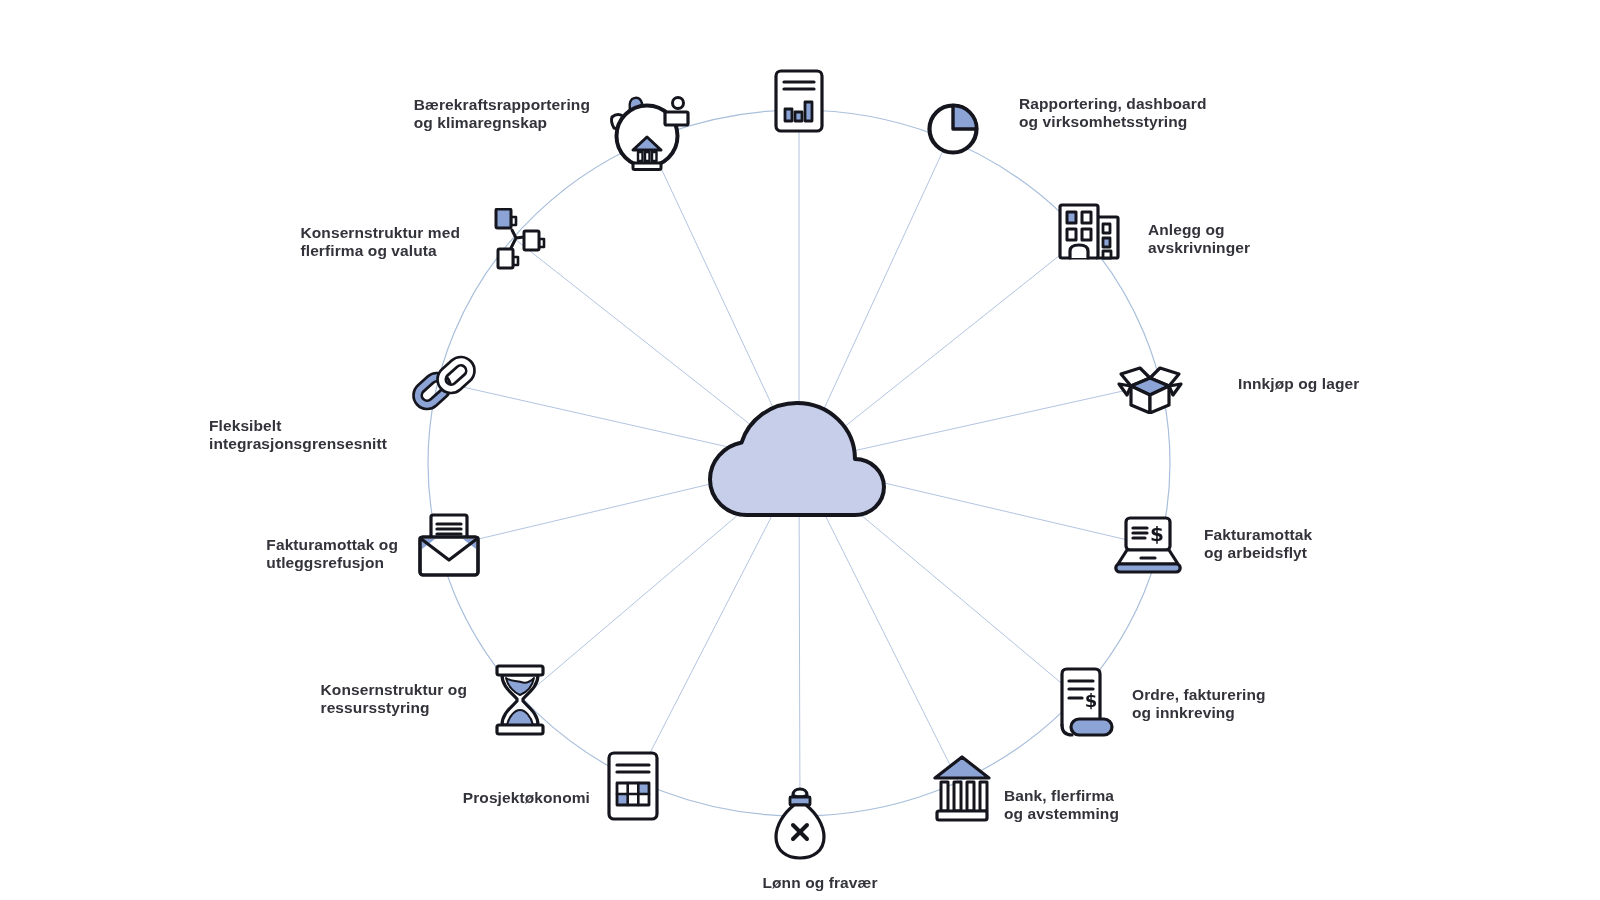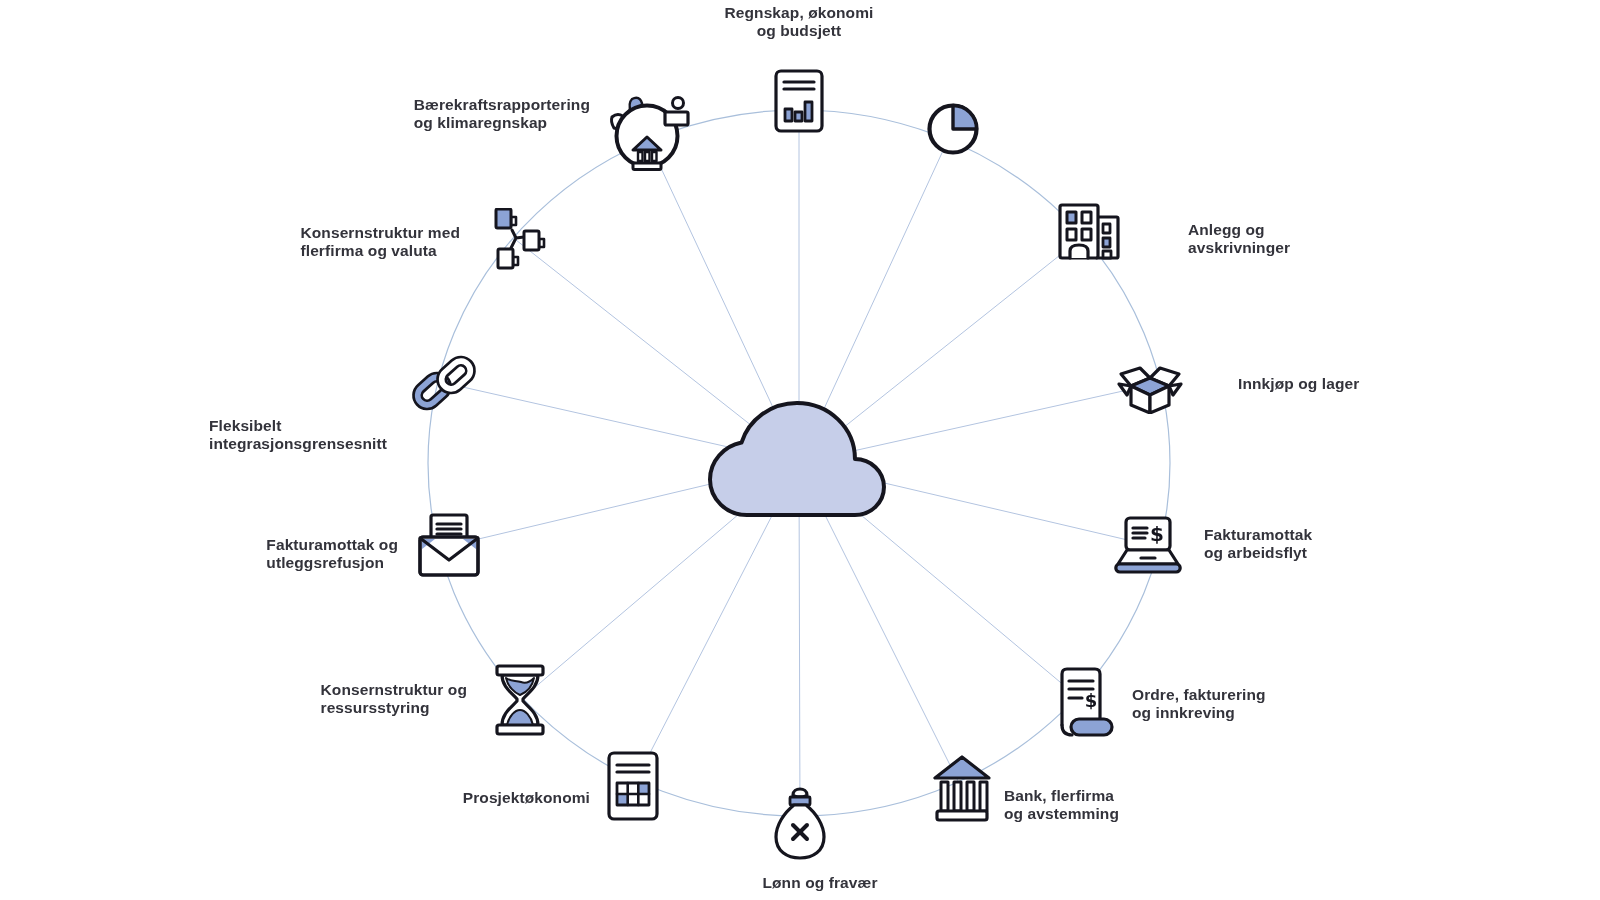--- a/index.html
+++ b/index.html
@@ -16,21 +16,21 @@
   #ico-0{left:799px;top:101px;}  #ico-1{left:953px;top:129px;}
   #ico-2{left:1089px;top:232px;} #ico-3{left:1150px;top:385px;}
   #ico-4{left:1149px;top:545px;} #ico-5{left:1085px;top:703px;}
   #ico-6{left:962px;top:789px;}  #ico-7{left:800px;top:822px;}
   #ico-8{left:633px;top:786px;}  #ico-9{left:520px;top:700px;}
   #ico-10{left:449px;top:546px;} #ico-11{left:445px;top:383px;}
   #ico-12{left:516px;top:240px;} #ico-13{left:646px;top:136px;}
   
   #lab-0{left:639px;top:4px;}
   #lab-1{left:1019px;top:95px;}
-  #lab-2{left:1188px;top:221px;}
+  #lab-2{left:1148px;top:221px;}
   #lab-3{left:1238px;top:375px;}
   #lab-4{left:1204px;top:526px;}
   #lab-5{left:1132px;top:686px;}
   #lab-6{left:1004px;top:787px;}
   #lab-7{left:660px;top:874px;}
   #lab-8{right:1010px;top:789px;margin-left:7px;}
   #lab-9{right:1133px;top:681px;}
   #lab-10{right:1202px;top:536px;}
   #lab-11{right:1213px;top:373px;margin-top:44px;}
   #lab-12{right:1140px;top:224px;}
@@ -228,22 +228,22 @@
       <circle cx="76" cy="10" r="5.5" fill="#fff" stroke-width="3"></circle>
       <rect x="63" y="19" width="23" height="13" rx="1.5" fill="#fff" stroke-width="3.2"></rect>
       <polygon points="45,44 31,57 59,57" fill="#8ca3d5" stroke-width="3"></polygon>
       <rect x="36" y="59" width="4.5" height="9" fill="#fff" stroke-width="2.4"></rect>
       <rect x="43" y="59" width="4.5" height="9" fill="#fff" stroke-width="2.4"></rect>
       <rect x="50" y="59" width="4.5" height="9" fill="#fff" stroke-width="2.4"></rect>
       <rect x="31" y="70" width="28" height="6.5" rx="1.5" fill="#fff" stroke-width="3"></rect>
     </svg>
   </div>
 
-  <div class="label c" id="lab-0">Regnskap, økonomi
-og budsjett</div>
+  <div class="label" id="lab-1">Rapportering, dashboard
+og virksomhetsstyring</div>
   <div class="label" id="lab-2">Anlegg og
 avskrivninger</div>
   <div class="label" id="lab-3">Innkjøp og lager</div>
   <div class="label" id="lab-4">Fakturamottak
 og arbeidsflyt</div>
   <div class="label" id="lab-5">Ordre, fakturering
 og innkreving</div>
   <div class="label" id="lab-6">Bank, flerfirma
 og avstemming</div>
   <div class="label c" id="lab-7">Lønn og fravær</div>

